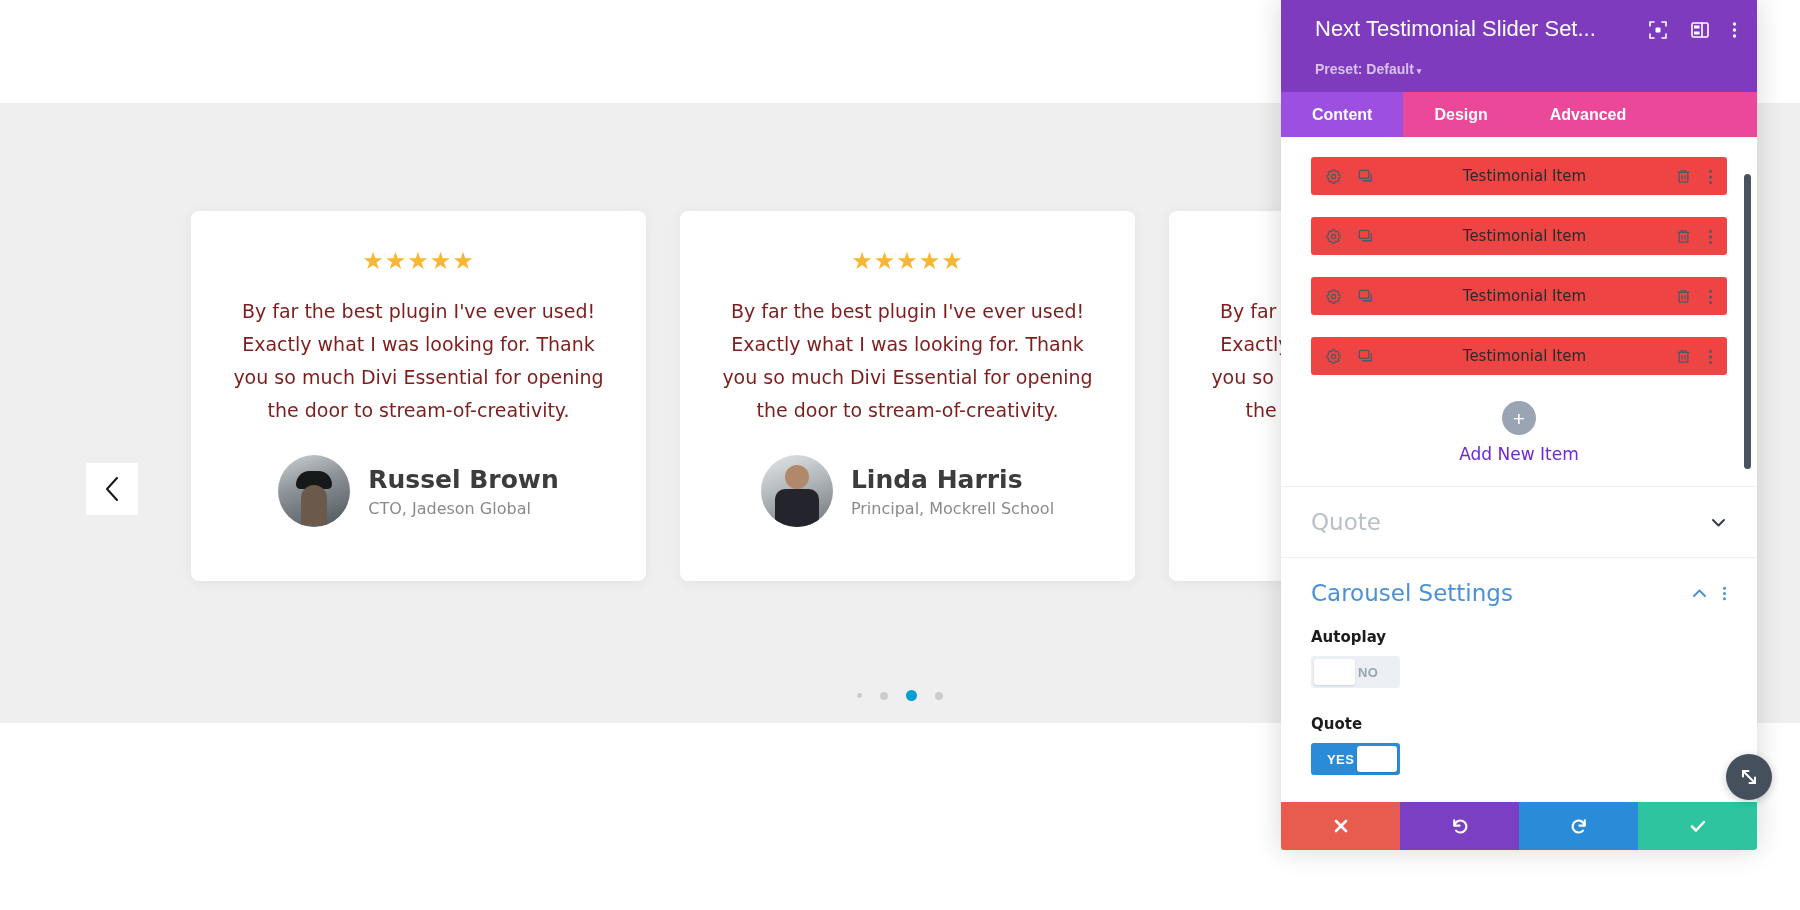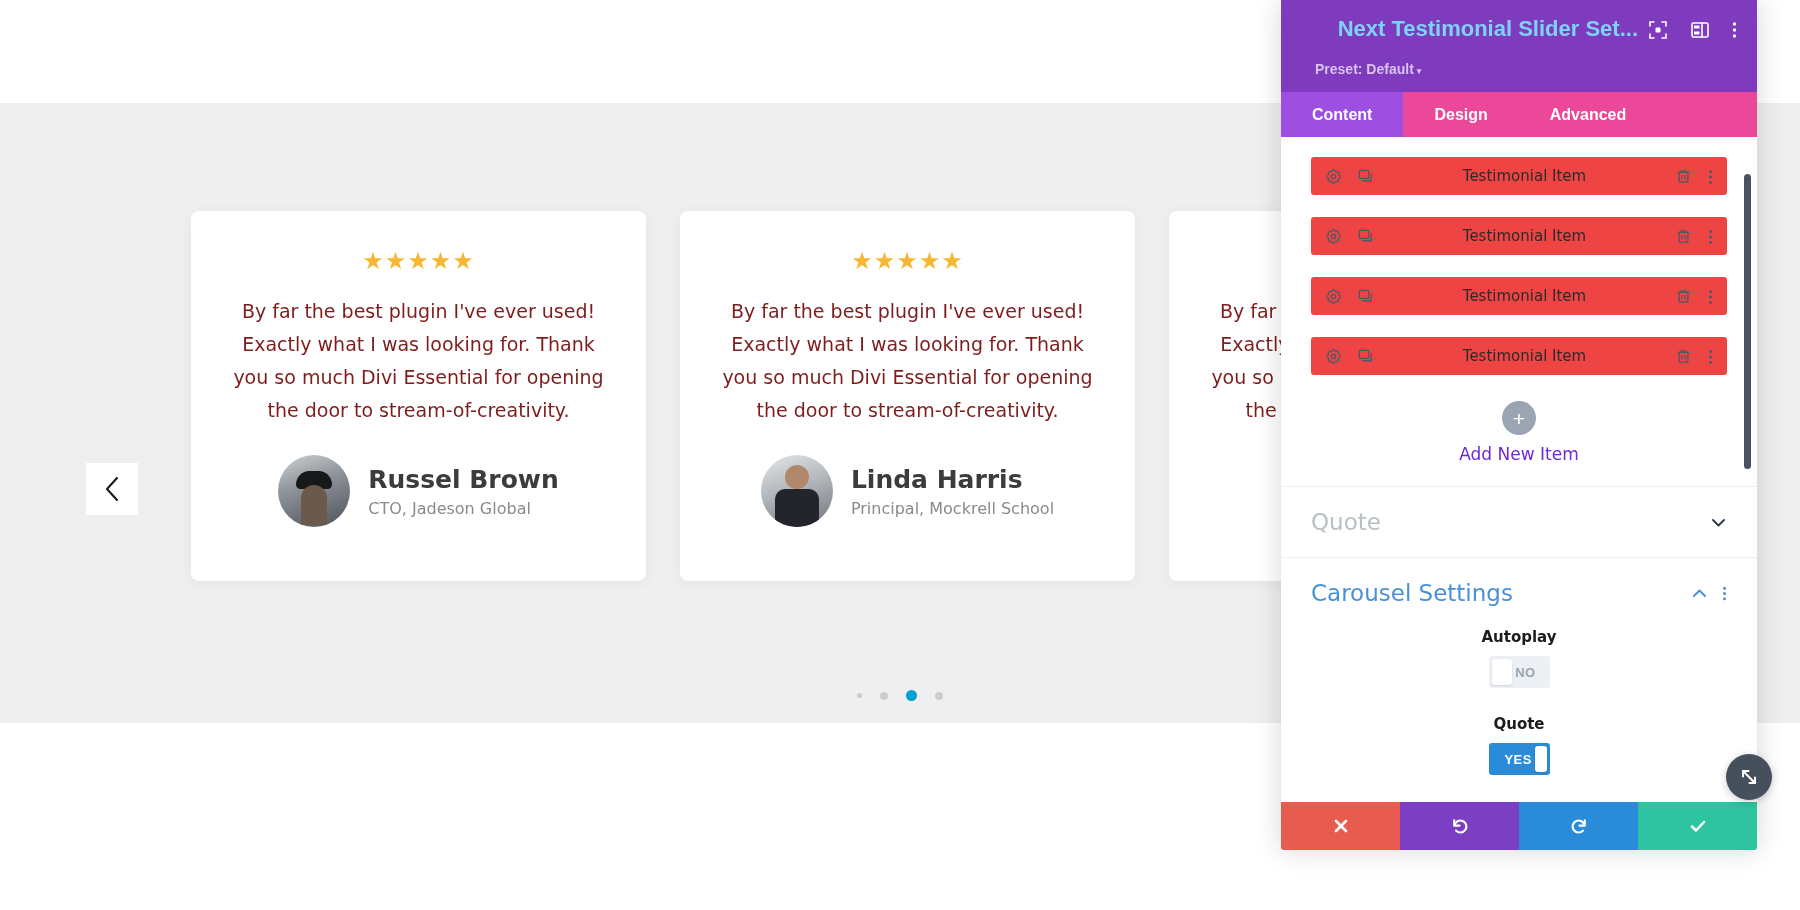--- a/index.html
+++ b/index.html
@@ -105,22 +105,22 @@
     border-radius: 0 0 3px 3px;
   }
   .panel-header {
     background:#7e3bbd; 
     padding: 16px 20px 14px 34px;
     display:flex; align-items:flex-start; gap:10px;
     min-height:92px;
   }
   .panel-title-wrap { flex:1; min-width:0; }
   .panel-title {
-    color:#7dd3fc; font-size:22px; font-weight:700; line-height:1.15;
-    white-space:nowrap; overflow:hidden; text-overflow:clip;text-align:right;
+    color:#ffffff; font-size:22px; font-weight:400; line-height:1.15;
+    white-space:nowrap; overflow:hidden; text-overflow:clip;
   }
   .panel-preset {
     color:#d9c2f0; font-size:14px; font-weight:700; margin-top:20px;
   }
   .panel-preset .caret { font-size:9px; margin-left:3px; }
   .header-icons { display:flex; align-items:center; gap:22px; padding-top:4px; }
   .hicon { width:20px; height:20px; color:#ffffff; cursor:pointer; display:block; }
 
   .panel-tabs { background:#ec4899; display:flex; height:45px; }
   .ptab {
@@ -167,25 +167,25 @@
     cursor:pointer;
     gap:20px;
   }
   .section-title { font-size:23px; font-weight:400; color:#b9c0c7; font-family:"DejaVu Sans", sans-serif; }
   .section-head.open .section-title { color:#4a90d9; }
   .section-right { display:flex; align-items:center; gap:14px; }
   .chev { width:17px; height:17px; color:#30394a; display:block; }
   .section-head.open .chev { color:#4a90d9; }
   .kebab-blue { color:#4a90d9; width:5px; }
 
-  .section-content { padding: 0 30px 18px 30px; text-align: center; }
+  .section-content { padding: 0 30px 18px 30px; }
   .field-label { font-size:15px; color:#1c1c1c; font-weight:700; font-family:"DejaVu Sans", sans-serif; margin-bottom:10px; }
   .field-block { margin-bottom:26px; }
 
-  .toggle { display:inline-flex; align-items:center; width:61px; height:32px; border-radius:3px; cursor:pointer; overflow:hidden; }
+  .toggle { display:inline-flex; align-items:center; width:89px; height:32px; border-radius:3px; cursor:pointer; overflow:hidden; }
   .toggle.off { background:#eceff3; justify-content:flex-start; }
   .toggle.on  { background:#2a8bd8; justify-content:flex-end; }
   .toggle .knob { width:41px; height:26px; background:#ffffff; border-radius:3px; margin:3px; box-shadow:0 1px 2px rgba(0,0,0,.12); }
   .toggle .tlabel { font-size:13px; font-weight:700; letter-spacing:.4px; }
   .toggle.off .tlabel { color:#9aa4b2; margin-right:14px; }
   .toggle.on .tlabel { color:#ffffff; margin-left:16px; }
 
   .panel-scrollbar {
     position:absolute; right:6px; top:37px;
     width:7px; height:295px;

